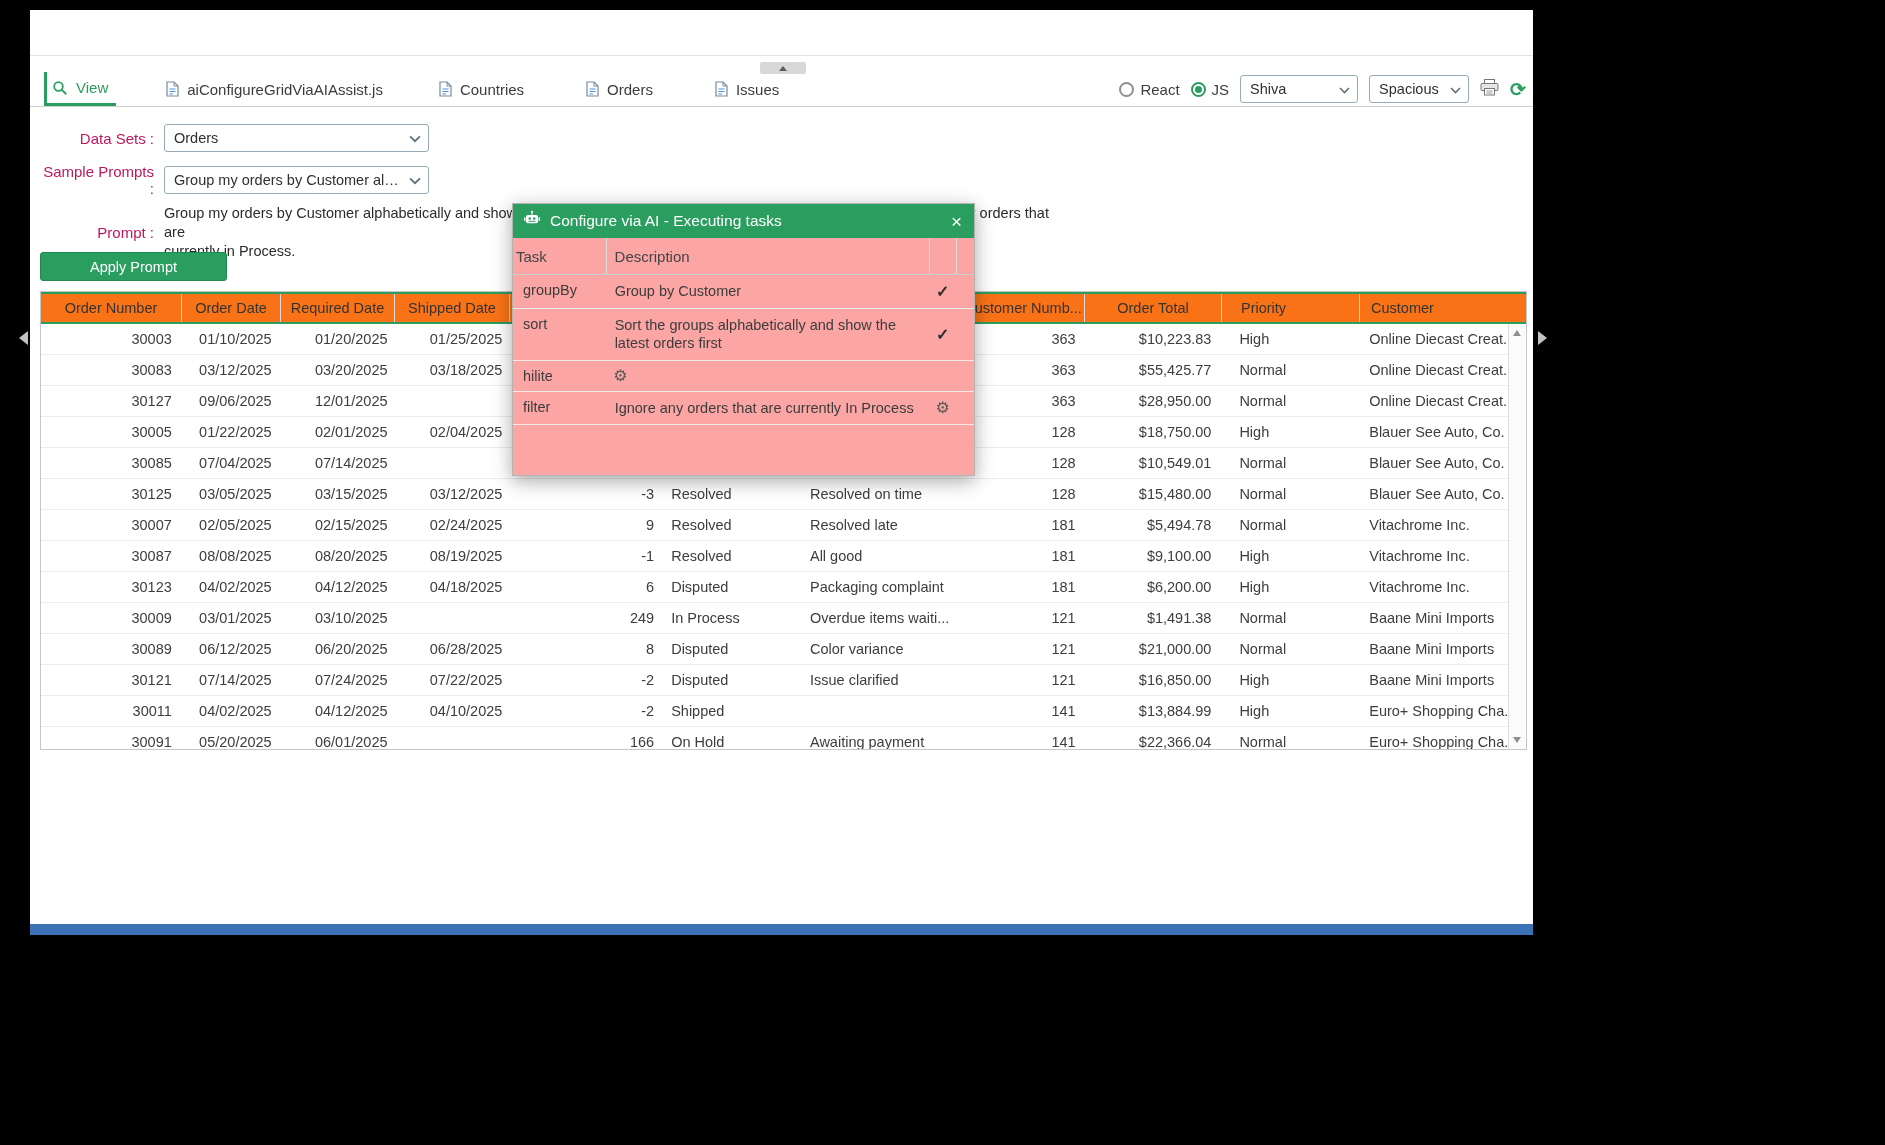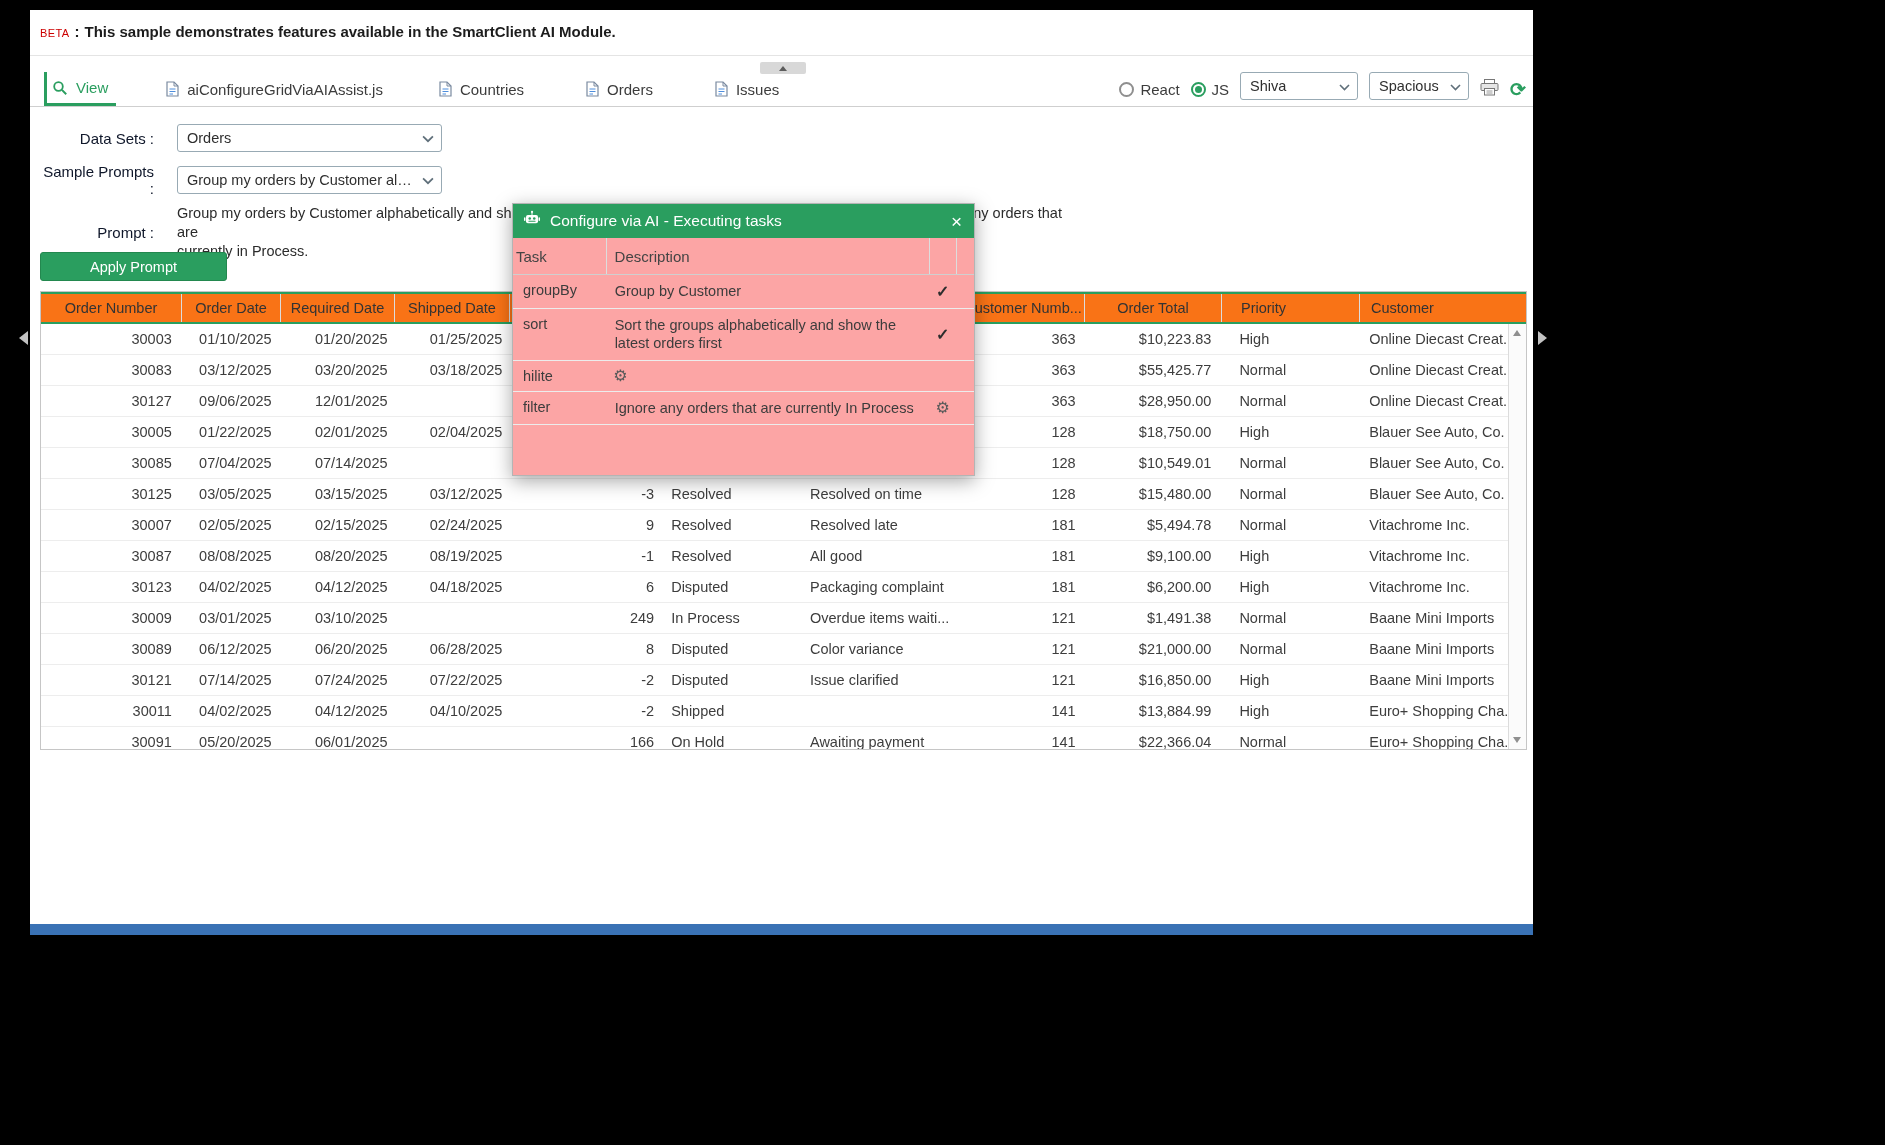--- a/index.html
+++ b/index.html
@@ -20,34 +20,34 @@
   .tri-up{width:0;height:0;border-left:4px solid transparent;border-right:4px solid transparent;border-bottom:5px solid #5c5c5c}
 
   
   .tabbar{position:absolute;left:0;top:62px;width:100%;height:34px;border-bottom:1px solid #cfcfcf;
      display:flex;align-items:stretch;background:#fff}
   .tab{display:flex;align-items:center;gap:8px;padding:0 8px;font-size:15px;color:#3c3c3c;cursor:pointer;box-sizing:border-box}
   .tab.active{color:#2a9e5f;border-bottom:3px solid #2a9e5f;border-left:3px solid #2a9e5f;padding-left:5px}
   .tab .ticon{display:flex;align-items:center}
   .ml1{margin-left:14px}.ml2{margin-left:42px}.ml3{margin-left:40px}.ml4{margin-left:46px}.ml5{margin-left:46px}
 
-  .toolbar-right{position:absolute;right:7px;top:62px;height:34px;display:flex;gap:11px}
+  .toolbar-right{position:absolute;right:7px;top:62px;height:34px;display:flex;align-items:center;gap:11px}
   .radio-group{display:flex;align-items:center;gap:6px;font-size:15px;color:#3c3c3c;cursor:pointer}
   .radio{width:15px;height:15px;border:2px solid #8f8f8f;border-radius:50%;box-sizing:border-box;position:relative;background:#fff}
   .radio.checked{border-color:#2a9e5f}
   .radio.checked::after{content:"";position:absolute;inset:2px;background:#2a9e5f;border-radius:50%}
   .fakeselect{height:28px;border:1px solid #98aab4;border-radius:3px;background:#fff;display:flex;align-items:center;
      justify-content:space-between;padding:0 7px 0 9px;font-size:14.5px;color:#2f2f2f;box-sizing:border-box;cursor:pointer;gap:8px;white-space:nowrap;overflow:hidden}
   .sel-skin{width:118px}.sel-density{width:100px}
   .icon-btn{display:flex;align-items:center;justify-content:center;cursor:pointer}
 
   
   .form-row{position:absolute;left:6px;display:flex;align-items:center}
   .row-datasets{top:114px}.row-prompts{top:153px}.row-prompt{top:194px}
-  .form-label{width:118px;text-align:right;margin-right:23px;font-size:15px;color:#0f172a;flex:none}
+  .form-label{width:118px;text-align:right;margin-right:10px;font-size:15px;color:#be185d;flex:none}
   .sel-form{width:265px}
   .sel-form .val{overflow:hidden;text-overflow:ellipsis;white-space:nowrap}
   .prompt-text{width:900px;font-size:14.5px;line-height:1.32;color:#2b2b2b;white-space:pre-line}
   .apply-btn{position:absolute;left:10px;top:242px;width:185px;height:27px;background:#2a9e5f;border:1px solid #23884f;
      border-radius:3px;color:#fff;font-size:14.5px;display:flex;align-items:center;justify-content:center;cursor:pointer}
 
   
   .grid{position:absolute;left:10px;top:281px;width:1487px;height:459px;border:1px solid #c6c6c6;background:#fff;box-sizing:border-box}
   .grid-header{position:absolute;left:0;top:0;width:100%;height:32px;display:flex;box-sizing:border-box;
      border-top:2px solid #2a9e5f;border-bottom:2px solid #2a9e5f;background:#f97316}
@@ -100,23 +100,20 @@
      border-top:7px solid transparent;border-bottom:7px solid transparent;border-right:9px solid #c2c2c2}
   .edge-arrow-right{position:absolute;left:1538px;top:331px;width:0;height:0;cursor:pointer;
      border-top:7px solid transparent;border-bottom:7px solid transparent;border-left:9px solid #c2c2c2}
   .bottom-bar{position:absolute;left:0;right:0;bottom:0;height:11px;background:#3a72b5}
 </style>
 </head>
 <body>
 
 <div class="app">
 
-  <div class="banner">
-    <span class="beta">BETA</span><span class="sep">:</span><span class="msg">This sample demonstrates features available in the SmartClient AI Module.</span>
-  </div>
   <div class="top-divider"></div>
 
   <div class="collapse-handle">
     <span class="tri-up"></span>
   </div>
 
   <div class="tabbar">
     <div class="tab active ml1">
       <span class="ticon">
         <svg width="16" height="16" viewBox="0 0 16 16">

